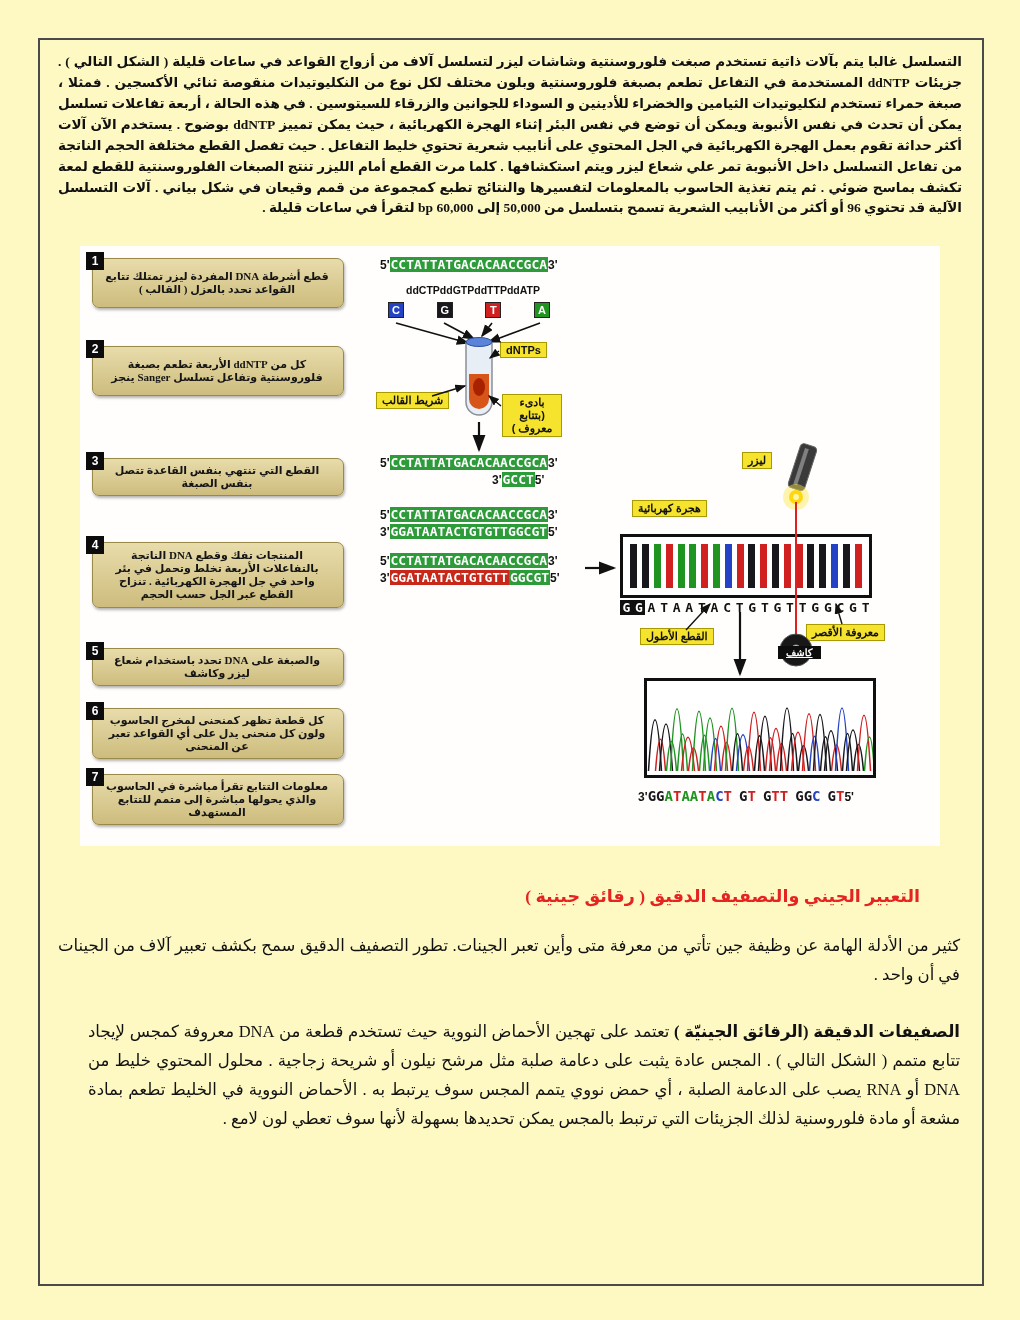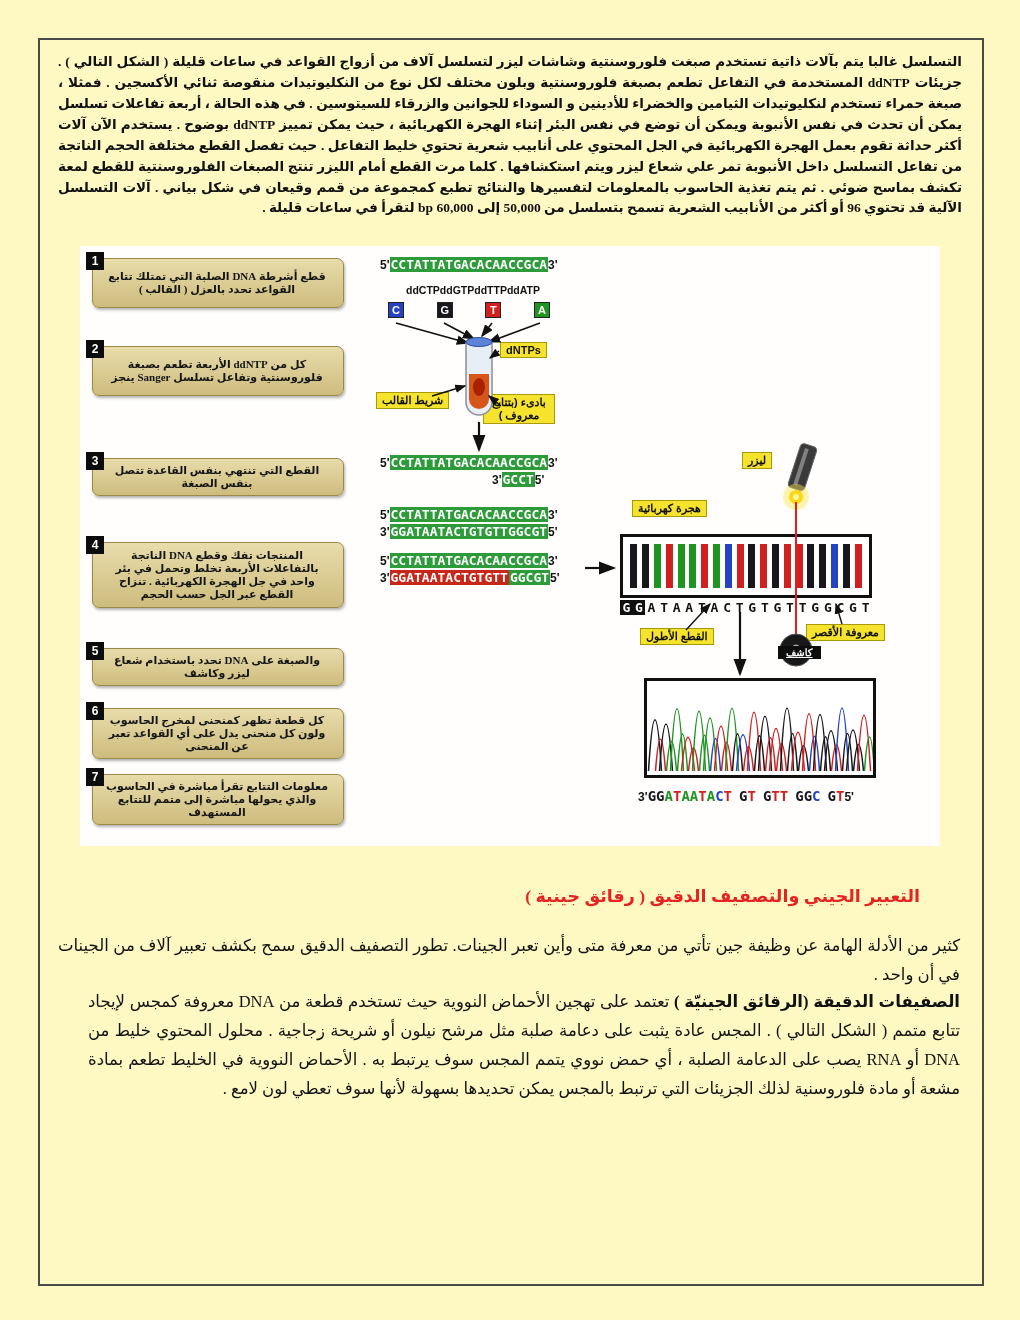--- a/index.html
+++ b/index.html
@@ -63,36 +63,36 @@
   .bread .sp { display:inline-block; width:7px; }
 
   .overlay { position:absolute; left:0; top:0; width:860px; height:600px; z-index:5;
              pointer-events:none; }
 
   .sec-heading { position:absolute; right:100px; top:886px; direction:rtl; color:#e52320;
                  font-size:17.5px; font-weight:bold; }
   .para { position:absolute; left:58px; right:60px; direction:rtl; text-align:justify;
           text-align-last:right; font-size:16.5px; line-height:1.75; }
   #para1 { top:932px; }
-  #para2 { top:988px;margin-left:30px; }
+  #para2 { top:1018px;margin-left:30px; }
   .lead { font-weight:bold; }
 </style>
 </head>
 <body>
 
 <div class="page">
   <div class="frame"></div>
 
   <p class="intro">التسلسل غالبا يتم بآلات ذاتية تستخدم صبغت فلوروسنتية وشاشات ليزر لتسلسل آلاف من أزواج القواعد في ساعات قليلة ( الشكل التالي ) . جزيئات ddNTP المستخدمة في التفاعل تطعم بصبغة فلوروسنتية وبلون مختلف لكل نوع من النكليوتيدات منقوصة ثنائي الأكسجين . فمثلا ، صبغة حمراء تستخدم لنكليوتيدات الثيامين والخضراء للأدينين و السوداء للجوانين والزرقاء للسيتوسين . في هذه الحالة ، أربعة تفاعلات تسلسل يمكن أن تحدث في نفس الأنبوبة ويمكن أن توضع في نفس البئر إثناء الهجرة الكهربائية ، حيث يمكن تمييز ddNTP بوضوح . يستخدم الآن آلات أكثر حداثة تقوم بعمل الهجرة الكهربائية في الجل المحتوي على أنابيب شعرية تحتوي خليط التفاعل . حيث تفصل القطع مختلفة الحجم الناتجة من تفاعل التسلسل داخل الأنبوبة تمر علي شعاع ليزر ويتم استكشافها . كلما مرت القطع أمام الليزر تنتج الصبغات الفلوروسنتية للقطع لمعة تكشف بماسح ضوئي . ثم يتم تغذية الحاسوب بالمعلومات لتفسيرها والنتائج تطبع كمجموعة من قمم وقيعان في شكل بياني . آلات التسلسل الآلية قد تحتوي 96 أو أكثر من الأنابيب الشعرية تسمح بتسلسل من 50,000 إلى 60,000 bp لتقرأ في ساعات قليلة .</p>
 
   <div class="figure">
 
     <div class="step" style="top:12px;min-height:50px">
       <span class="badge">1</span>
-      <span>قطع أشرطة DNA الصلبة التي تمتلك تتابع القواعد تحدد بالعزل ( القالب )</span>
+      <span>قطع أشرطة DNA المفردة ليزر تمتلك تتابع القواعد تحدد بالعزل ( القالب )</span>
     </div>
     <div class="step" style="top:100px;min-height:50px">
       <span class="badge">2</span>
       <span>كل من ddNTP الأربعة تطعم بصبغة فلوروسنتية وتفاعل تسلسل Sanger ينجز</span>
     </div>
     <div class="step" style="top:212px;min-height:32px">
       <span class="badge">3</span>
       <span>القطع التي تنتهي بنفس القاعدة تتصل بنفس الصبغة</span>
     </div>
     <div class="step" style="top:296px;min-height:66px">
@@ -124,21 +124,21 @@
     </div>
     <div class="ddboxes">
       <span class="lbox" style="background: rgb(35, 67, 196);">C</span>
       <span class="lbox" style="background: rgb(23, 23, 28);">G</span>
       <span class="lbox" style="background: rgb(208, 32, 32);">T</span>
       <span class="lbox" style="background: rgb(31, 148, 32);">A</span>
     </div>
 
     <div class="ylabel" style="left:420px;top:96px;direction:ltr">dNTPs</div>
     <div class="ylabel" style="left:296px;top:146px">شريط القالب</div>
-    <div class="ylabel wrap" style="left:403px;top:148px;width:72px">بادىء (بتتابع معروف )</div>
+    <div class="ylabel wrap" style="left:422px;top:148px;width:60px">بادىء (بتتابع معروف )</div>
 
     <div class="seqrow" style="left:300px;top:210px">
       <span class="end">5'</span><span class="sg">CCTATTATGACACAACCGCA</span><span class="end">3'</span>
     </div>
     <div class="seqrow" style="left:412px;top:227px">
       <span class="end">3'</span><span class="sg">GCCT</span><span class="end">5'</span>
     </div>
     <div class="seqrow" style="left:300px;top:262px">
       <span class="end">5'</span><span class="sg">CCTATTATGACACAACCGCA</span><span class="end">3'</span>
     </div>

